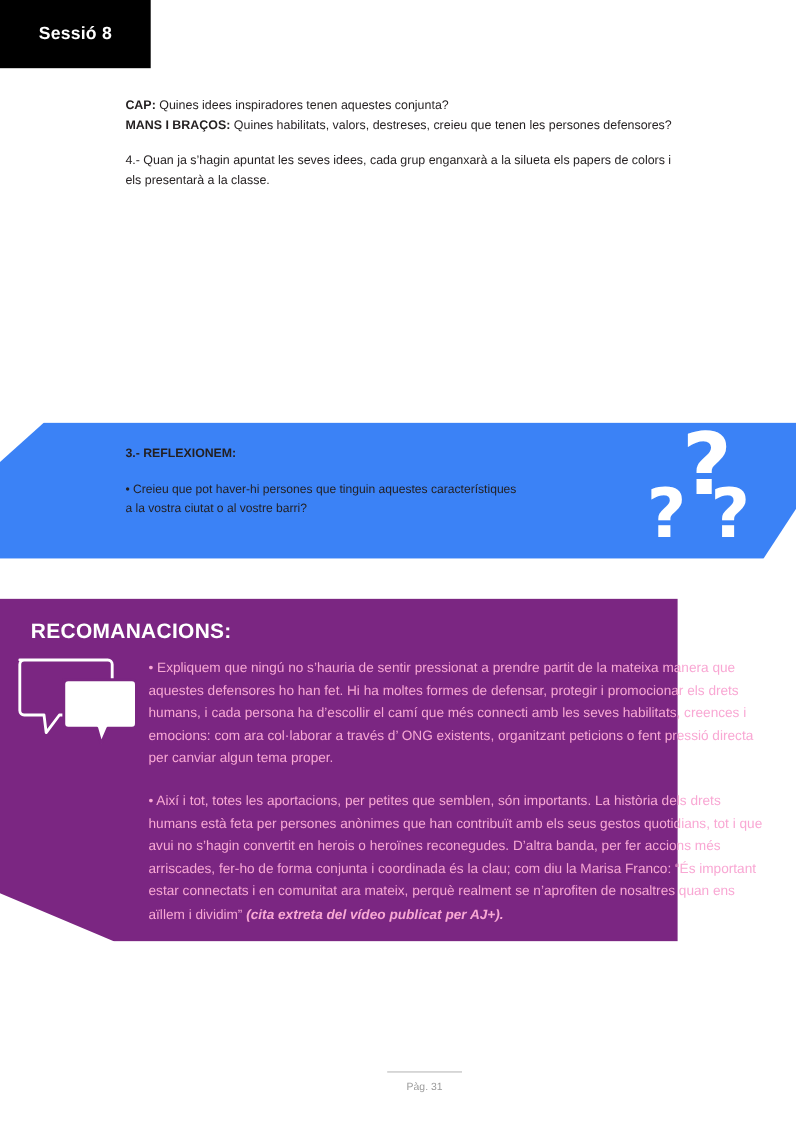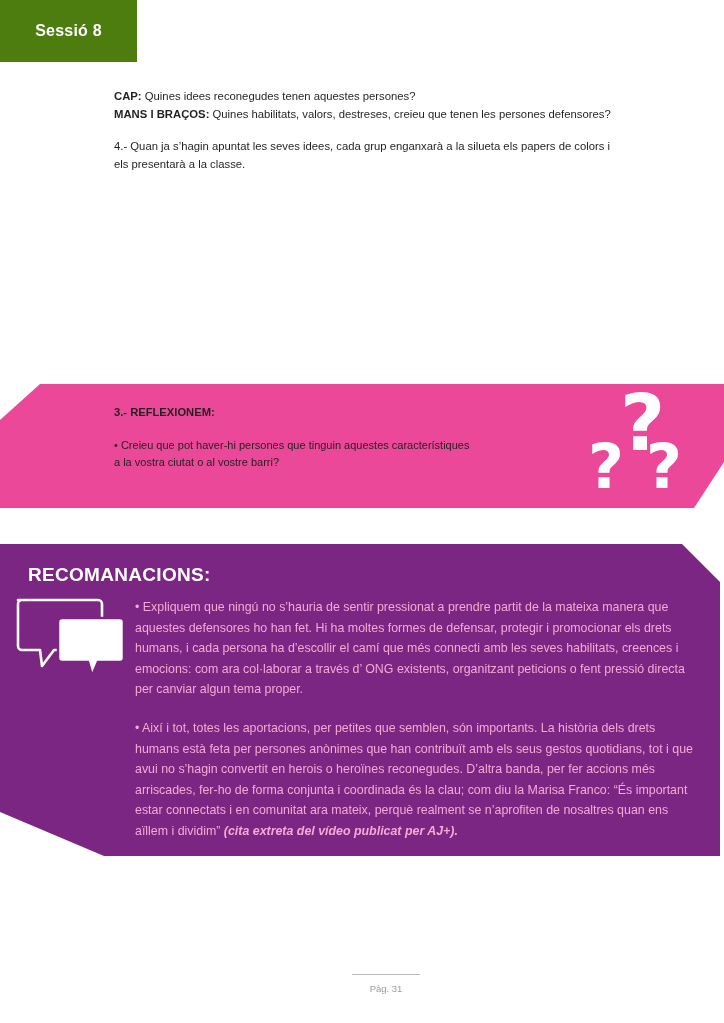--- a/index.html
+++ b/index.html
@@ -15,21 +15,21 @@
     overflow: hidden;
   }
 
   
   .session-tab {
     position: absolute;
     left: 0;
     top: 0;
     width: 137px;
     height: 62px;
-    background: #4d7c0f;
+    background: #000000;
     display: flex;
     align-items: center;
     justify-content: center;
   }
   .session-tab-label {
     color: #ffffff;
     font-size: 16px;
     font-weight: bold;
     letter-spacing: 0.2px;
   }
@@ -57,21 +57,21 @@
     margin: 0 0 15px 0;
   }
 
   
   .reflect-banner {
     position: absolute;
     left: 0;
     top: 384px;
     width: 724px;
     height: 124px;
-    background: #ec4899;
+    background: #3b82f6;
     clip-path: polygon(40px 0, 724px 0, 724px 78px, 694px 124px, 0 124px, 0 36px);
     overflow: hidden;
   }
   .reflect-inner {
     position: absolute;
     left: 114px;
     top: 20px;
     width: 440px;
     color: #231f20;
     font-size: 11px;
@@ -102,21 +102,21 @@
   }
   .qm-big   { font-size: 78px; left: 32px;  top: -4px; }
   .qm-left  { font-size: 62px; left: 0px;   top: 48px; }
   .qm-right { font-size: 62px; left: 58px;  top: 48px; }
 
   
   .rec-panel {
     position: absolute;
     left: 0;
     top: 544px;
-    width: 720px;
+    width: 616px;
     height: 312px;
     background: #7B2682;
     clip-path: polygon(0 0, 682px 0, 724px 42px, 724px 312px, 104px 312px, 0 268px);
   }
   .rec-title {
     position: absolute;
     left: 28px;
     top: 20px;
     color: #ffffff;
     font-size: 19px;
@@ -173,21 +173,21 @@
 <body>
 
 <div class="session-tab">
   <span class="session-tab-label">Sessió 8</span>
 </div>
 
 <div class="body-text">
 
 
   <div class="qa-block">
-    <p class="tight"><span class="lbl">CAP:</span><span> Quines idees reconegudes tenen aquestes persones?</span></p>
+    <p class="tight"><span class="lbl">CAP:</span><span> Quines idees inspiradores tenen aquestes conjunta?</span></p>
     <p class="tight"><span class="lbl">MANS I BRAÇOS:</span><span> Quines habilitats, valors, destreses, creieu que tenen les persones defensores?</span></p>
   </div>
 
   <p>4.- Quan ja s’hagin apuntat les seves idees, cada grup enganxarà a la silueta els papers de colors i els presentarà a la classe.</p>
 </div>
 
 <div class="reflect-banner">
   <div class="reflect-inner">
     <p class="reflect-title">3.- REFLEXIONEM:</p>
     <p class="reflect-q">• Creieu que pot haver-hi persones que tinguin aquestes característiques</p>

